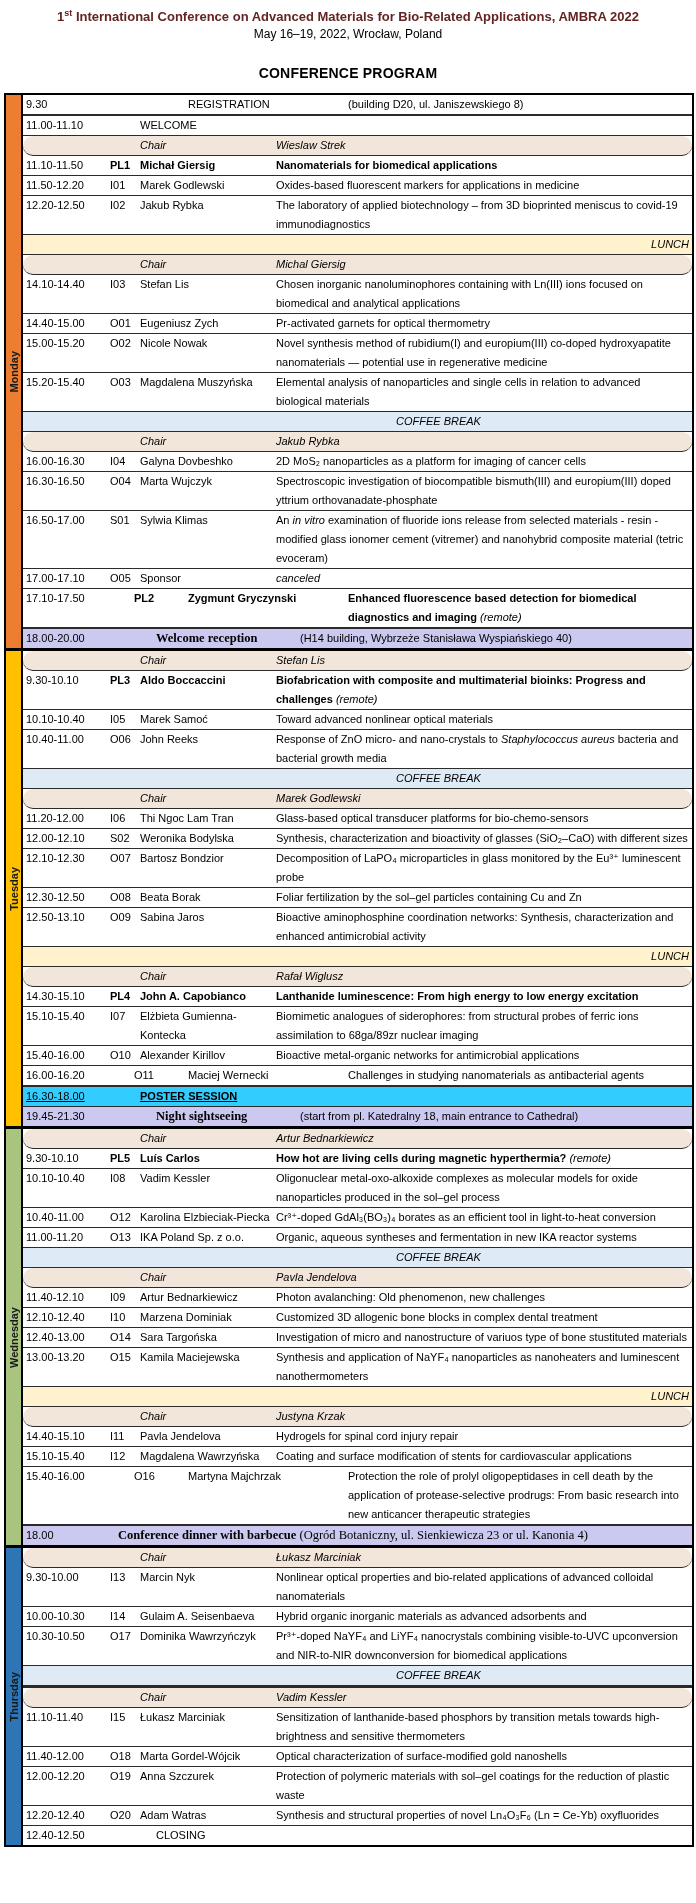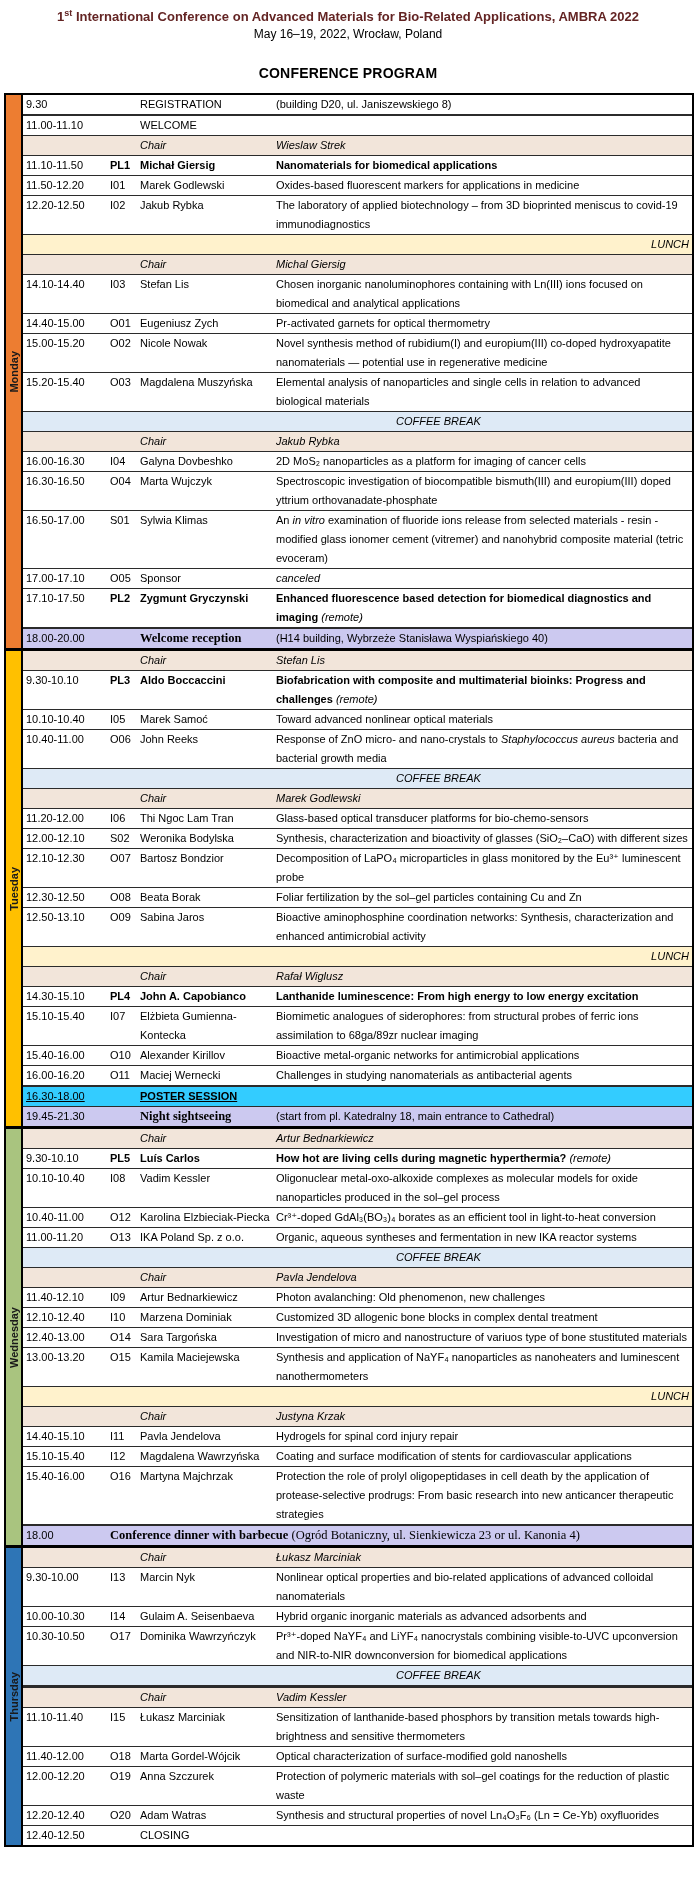--- a/index.html
+++ b/index.html
@@ -9,37 +9,37 @@
   .title sup{font-size:9px;}
   .subtitle{font-size:12px;margin-top:3px;}
   .program-heading{font-weight:bold;font-size:14px;margin-top:24px;letter-spacing:.2px;}
   .program-table{margin:12px 2px 2px 4px;border:2px solid #000;}
   .day{display:flex;border-bottom:3px solid #000;}
   .day:last-child{border-bottom:none;}
   .bar{width:15px;display:flex;align-items:center;justify-content:center;}
   .bar span{writing-mode:vertical-rl;transform:rotate(180deg);font-weight:bold;font-size:11px;color:#1a1a1a;}
   .rows{flex:1;border-left:2px solid #000;display:flex;flex-direction:column;}
   .row{display:grid;grid-template-columns:84px 30px 136px 1fr;border-bottom:1px solid #2b2b2b;line-height:19px;min-height:19px;}
-  .row:last-child{border-bottom:none;}
+  .row:last-child{border-bottom:none;gap:8px;}
   .row>div{padding:0 3px;}
   .time{grid-column:1;padding-left:5px;white-space:nowrap;}
   .code{grid-column:2;}
   .speaker{grid-column:3;}
   .title-cell{grid-column:4;padding-right:6px;}
   .span34{grid-column:3/5;}
   .span24{grid-column:2/5;padding-left:20px;}
-  .chair{background:var(--chair_bg,#F2E5DA);}
+  .chair{background:var(--chair_bg,#F2E5DA);border-radius:10px;}
   .lunch{background:var(--lunch_bg,#FFF2CC);text-align:right;}
   .coffee{background:var(--coffee_bg,#DEEAF6);gap:40px;}
   .event{background:var(--event_bg,#CCC9F0);}
   .poster{background:var(--poster_bg,#33CCFF);text-decoration:underline;}
   .i{font-style:italic;}
   .b{font-weight:bold;}
   .serif{font-family:"Liberation Serif","DejaVu Serif",serif;font-size:12.5px;}
-  .tb2{border-bottom-width:2px;}
+  .tb2{border-bottom-width:2px;gap:24px;}
   .tb3{border-bottom-width:3px;}
   .clip{max-height:31px;overflow:hidden;}
 </style>
 </head>
 <body>
 
 <div class="header">
   <div class="title"><span>1</span><sup>st</sup><span> International Conference on Advanced Materials for Bio-Related Applications, AMBRA 2022</span></div>
   <div class="subtitle">May 16–19, 2022, Wrocław, Poland</div>
   <div class="program-heading">CONFERENCE PROGRAM</div>

